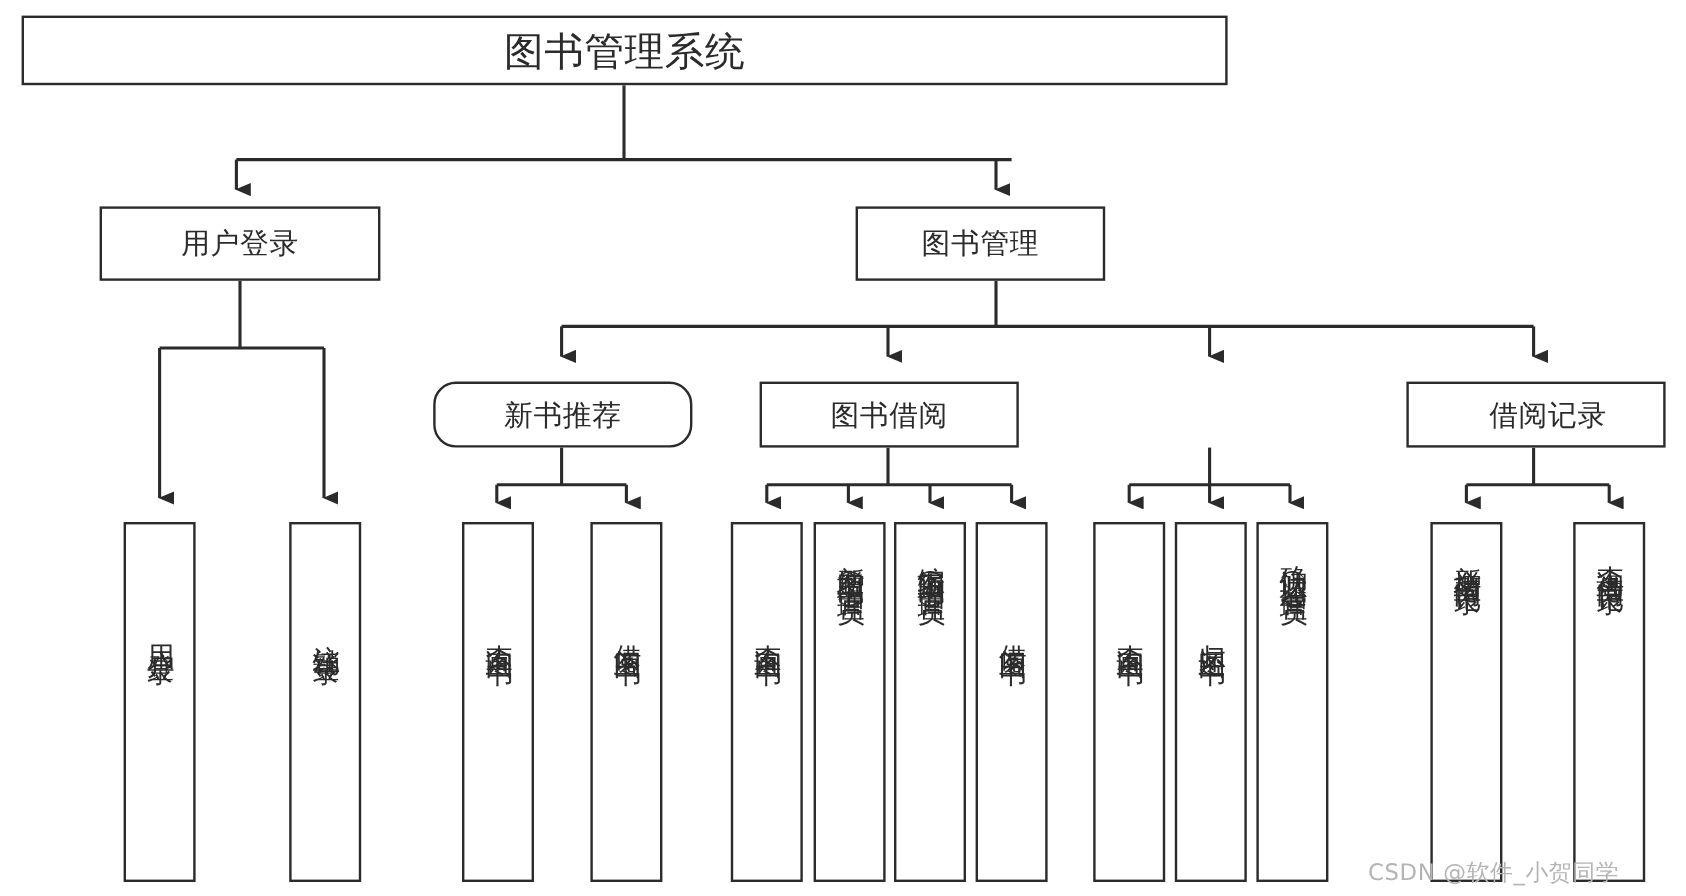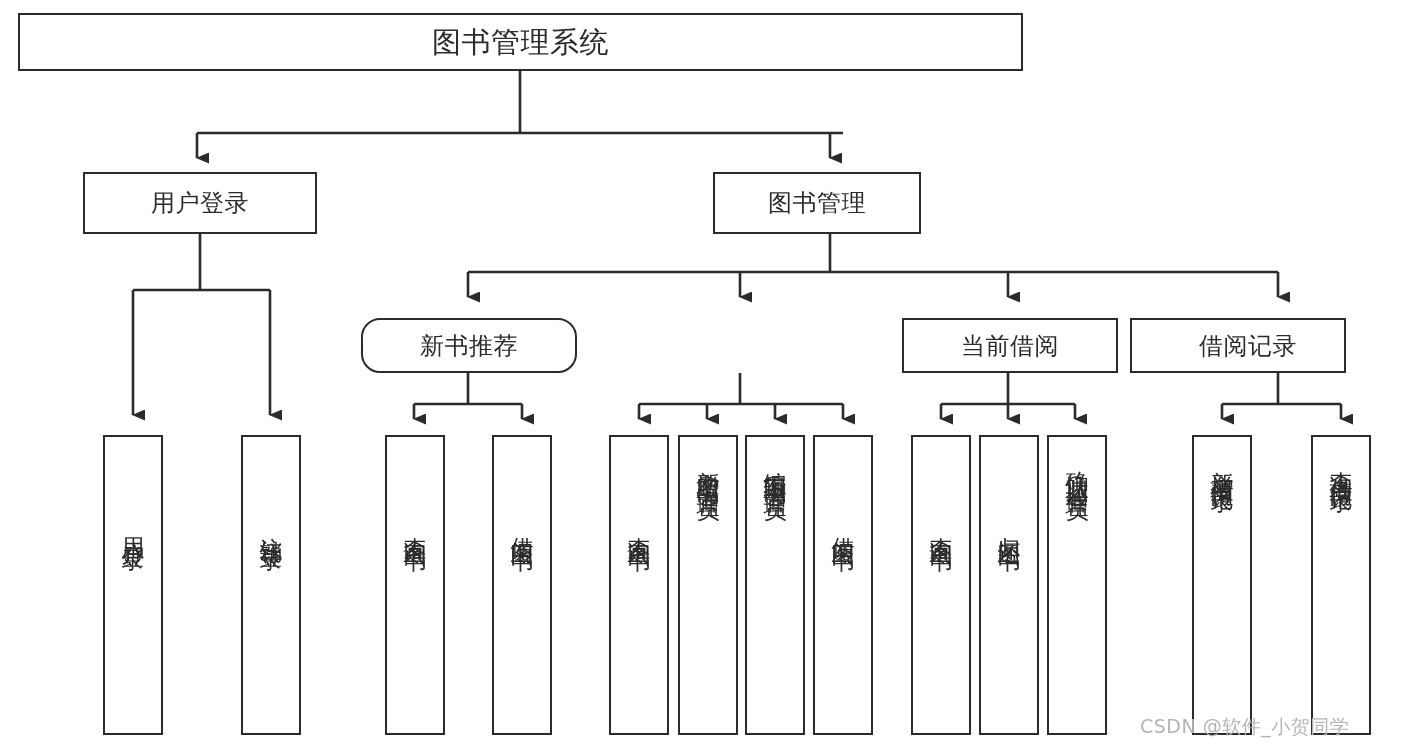--- a/index.html
+++ b/index.html
@@ -35,21 +35,21 @@
     display:block;
     line-height:1.0;
     letter-spacing:0.5px;
     white-space:nowrap;
   }
   
   .node.h .lbl{
     font-size:24px;
     writing-mode:horizontal-tb;
   }
-  .node.root .lbl{font-size:29px;}
+  .node.root .lbl{font-size:33px;}
   
   .node.v{
     align-items:flex-start;
     justify-content:center;
     padding-top:2px;
   }
   .node.v .lbl{
     writing-mode:vertical-rl;
     text-orientation:upright;
     font-size:23px;
@@ -130,24 +130,24 @@
   <div class="node h" style="left:83px; top:172px; width:234px; height:62px;">
     <span class="lbl">用户登录</span>
   </div>
   <div class="node h" style="left:713px; top:172px; width:208px; height:62px;">
     <span class="lbl">图书管理</span>
   </div>
 
   <div class="node h" style="left:361px; top:318px; width:216px; height:55px;border-radius:19px;">
     <span class="lbl">新书推荐</span>
   </div>
-  <div class="node h" style="left:902px; top:318px; width:216px; height:55px;">
-    <span class="lbl">当前借阅</span>
+  <div class="node h" style="left:633px; top:318px; width:216px; height:55px;">
+    <span class="lbl">图书借阅</span>
   </div>
-  <div class="node h" style="left:1130px; top:318px; width:216px; height:55px;padding-left:20px;">
+  <div class="node h" style="left:1172px; top:318px; width:216px; height:55px;padding-left:20px;">
     <span class="lbl">借阅记录</span>
   </div>
 
   <div class="node v mid" style="left:103px; top:435px; width:60px; height:300px;">
     <span class="lbl">用户登录</span>
   </div>
   <div class="node v mid" style="left:241px; top:435px; width:60px; height:300px;">
     <span class="lbl">注销登录</span>
   </div>
 

